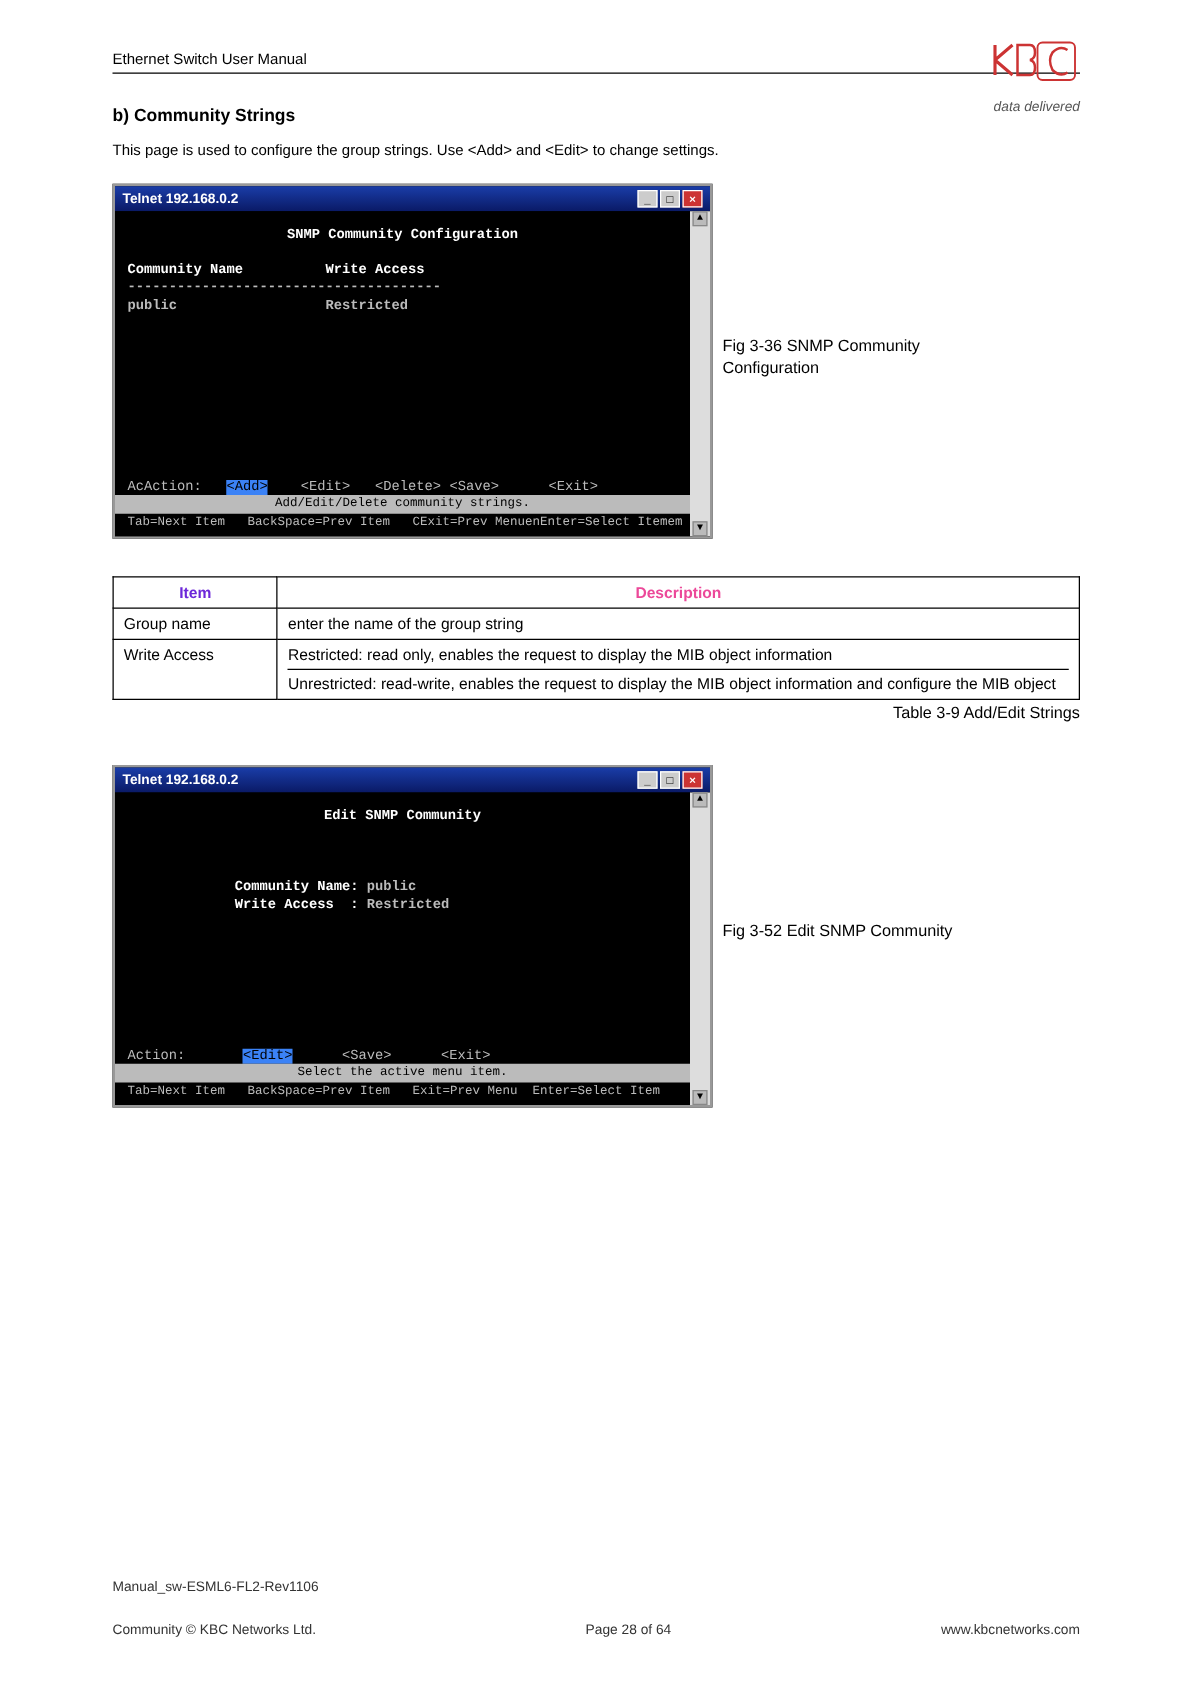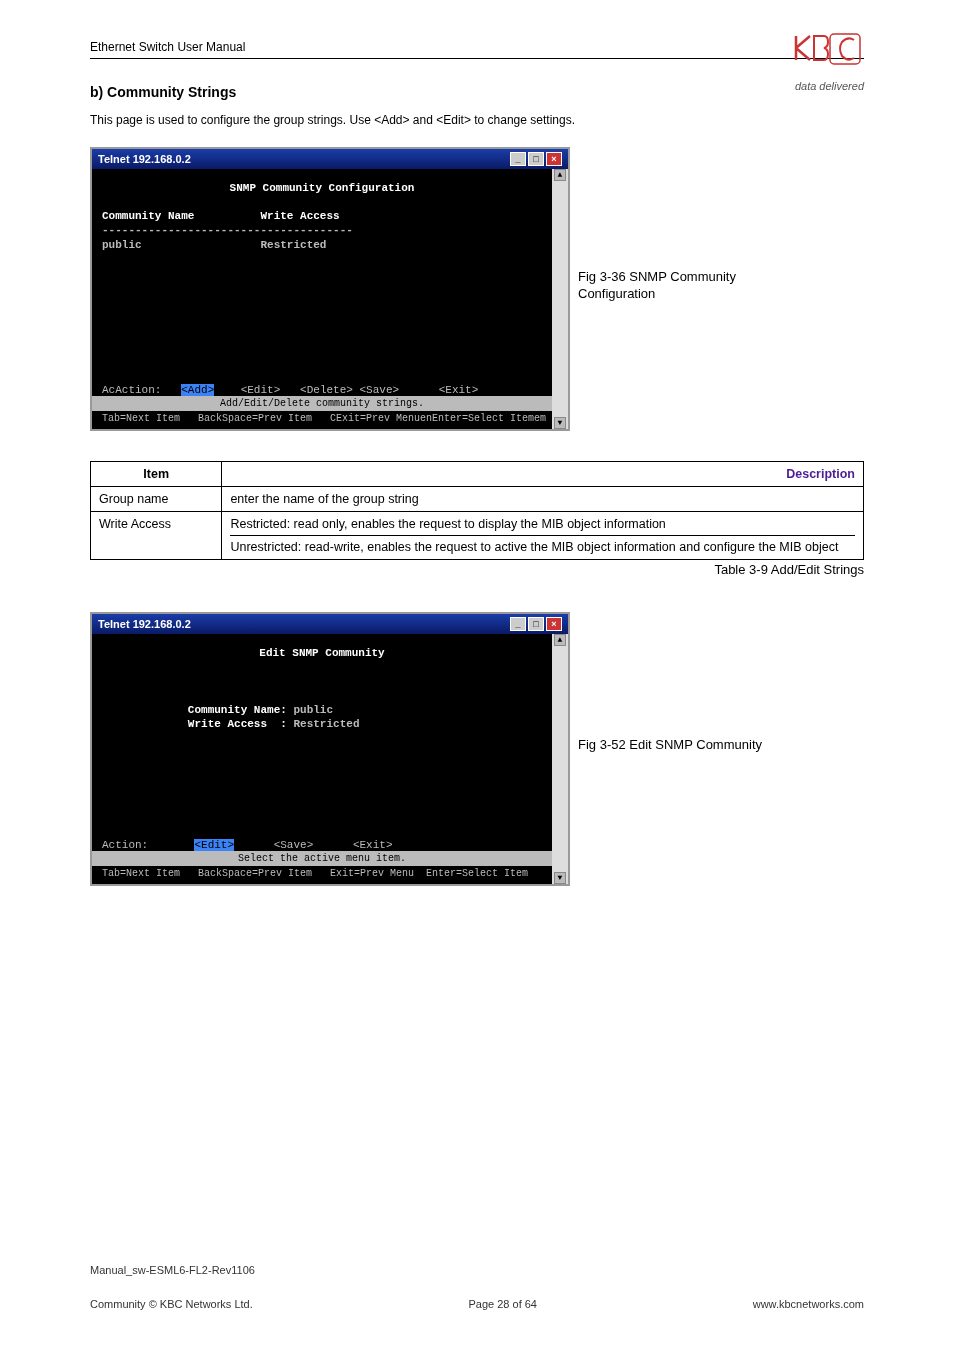--- a/index.html
+++ b/index.html
@@ -135,22 +135,22 @@
       width: 100%;
       margin-top: 30px;
       font-size: 12.5px;
     }
     table.desc th, table.desc td {
       border: 1px solid #000;
       padding: 5px 8px;
       vertical-align: top;
       text-align: left;
     }
-    table.desc th.item { color: #000000; width: 17%; text-align: center; }
-    table.desc th.desc { color: #4c1d95; text-align: right; }
+    table.desc th.item { color: #6d28d9; width: 17%; text-align: center; }
+    table.desc th.desc { color: #ec4899; text-align: center; }
     .table-caption {
       text-align: right;
       font-size: 13px;
       margin-top: 2px;
       margin-bottom: 35px;
     }
     .footer {
       position: absolute;
       bottom: 40px;
       left: 90px;
@@ -215,21 +215,21 @@
     <th class="desc">Description</th>
   </tr>
   <tr>
     <td>Group name</td>
     <td>enter the name of the group string</td>
   </tr>
   <tr>
     <td>Write Access</td>
     <td>
       <div>Restricted: read only, enables the request to display the MIB object information</div>
-      <div class="td-sub" style="text-align:justify">Unrestricted: read-write, enables the request to active the MIB object information and configure the MIB object</div>
+      <div class="td-sub" style="text-align:justify">Unrestricted: read-write, enables the request to display the MIB object information and configure the MIB object</div>
     </td>
   </tr>
 </tbody>
   </table>
 <div class="table-caption">Table 3-9 Add/Edit Strings</div>
 
 <div class="telnet-row">
   <div class="telnet-window">
     <div class="telnet-titlebar">
       <span>Telnet 192.168.0.2</span>

